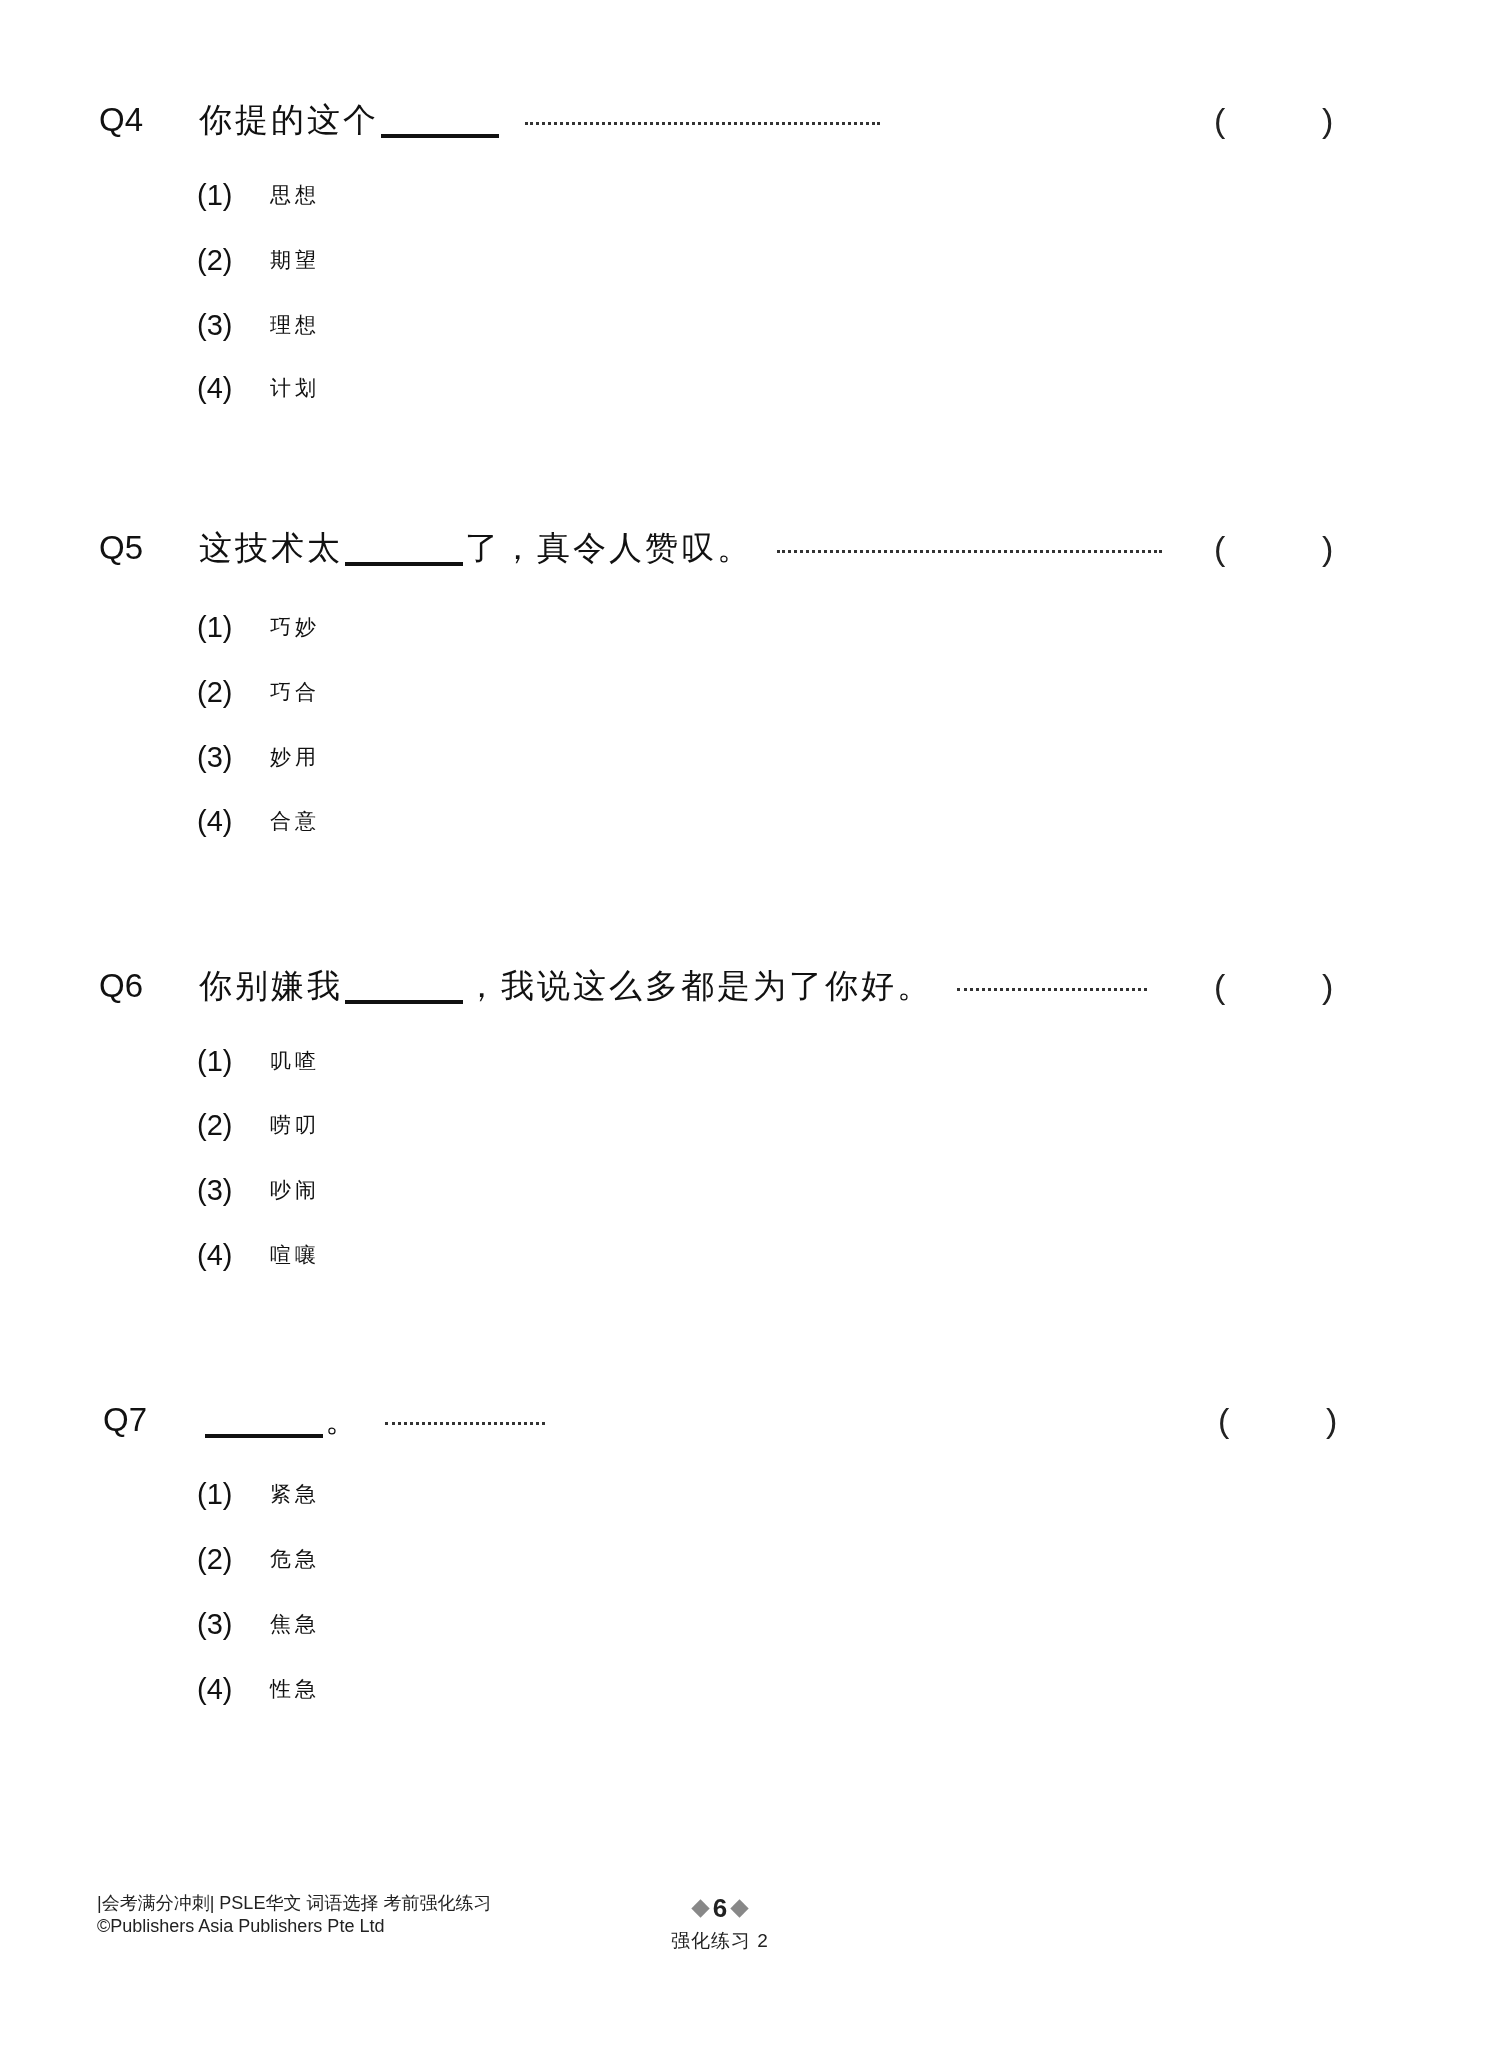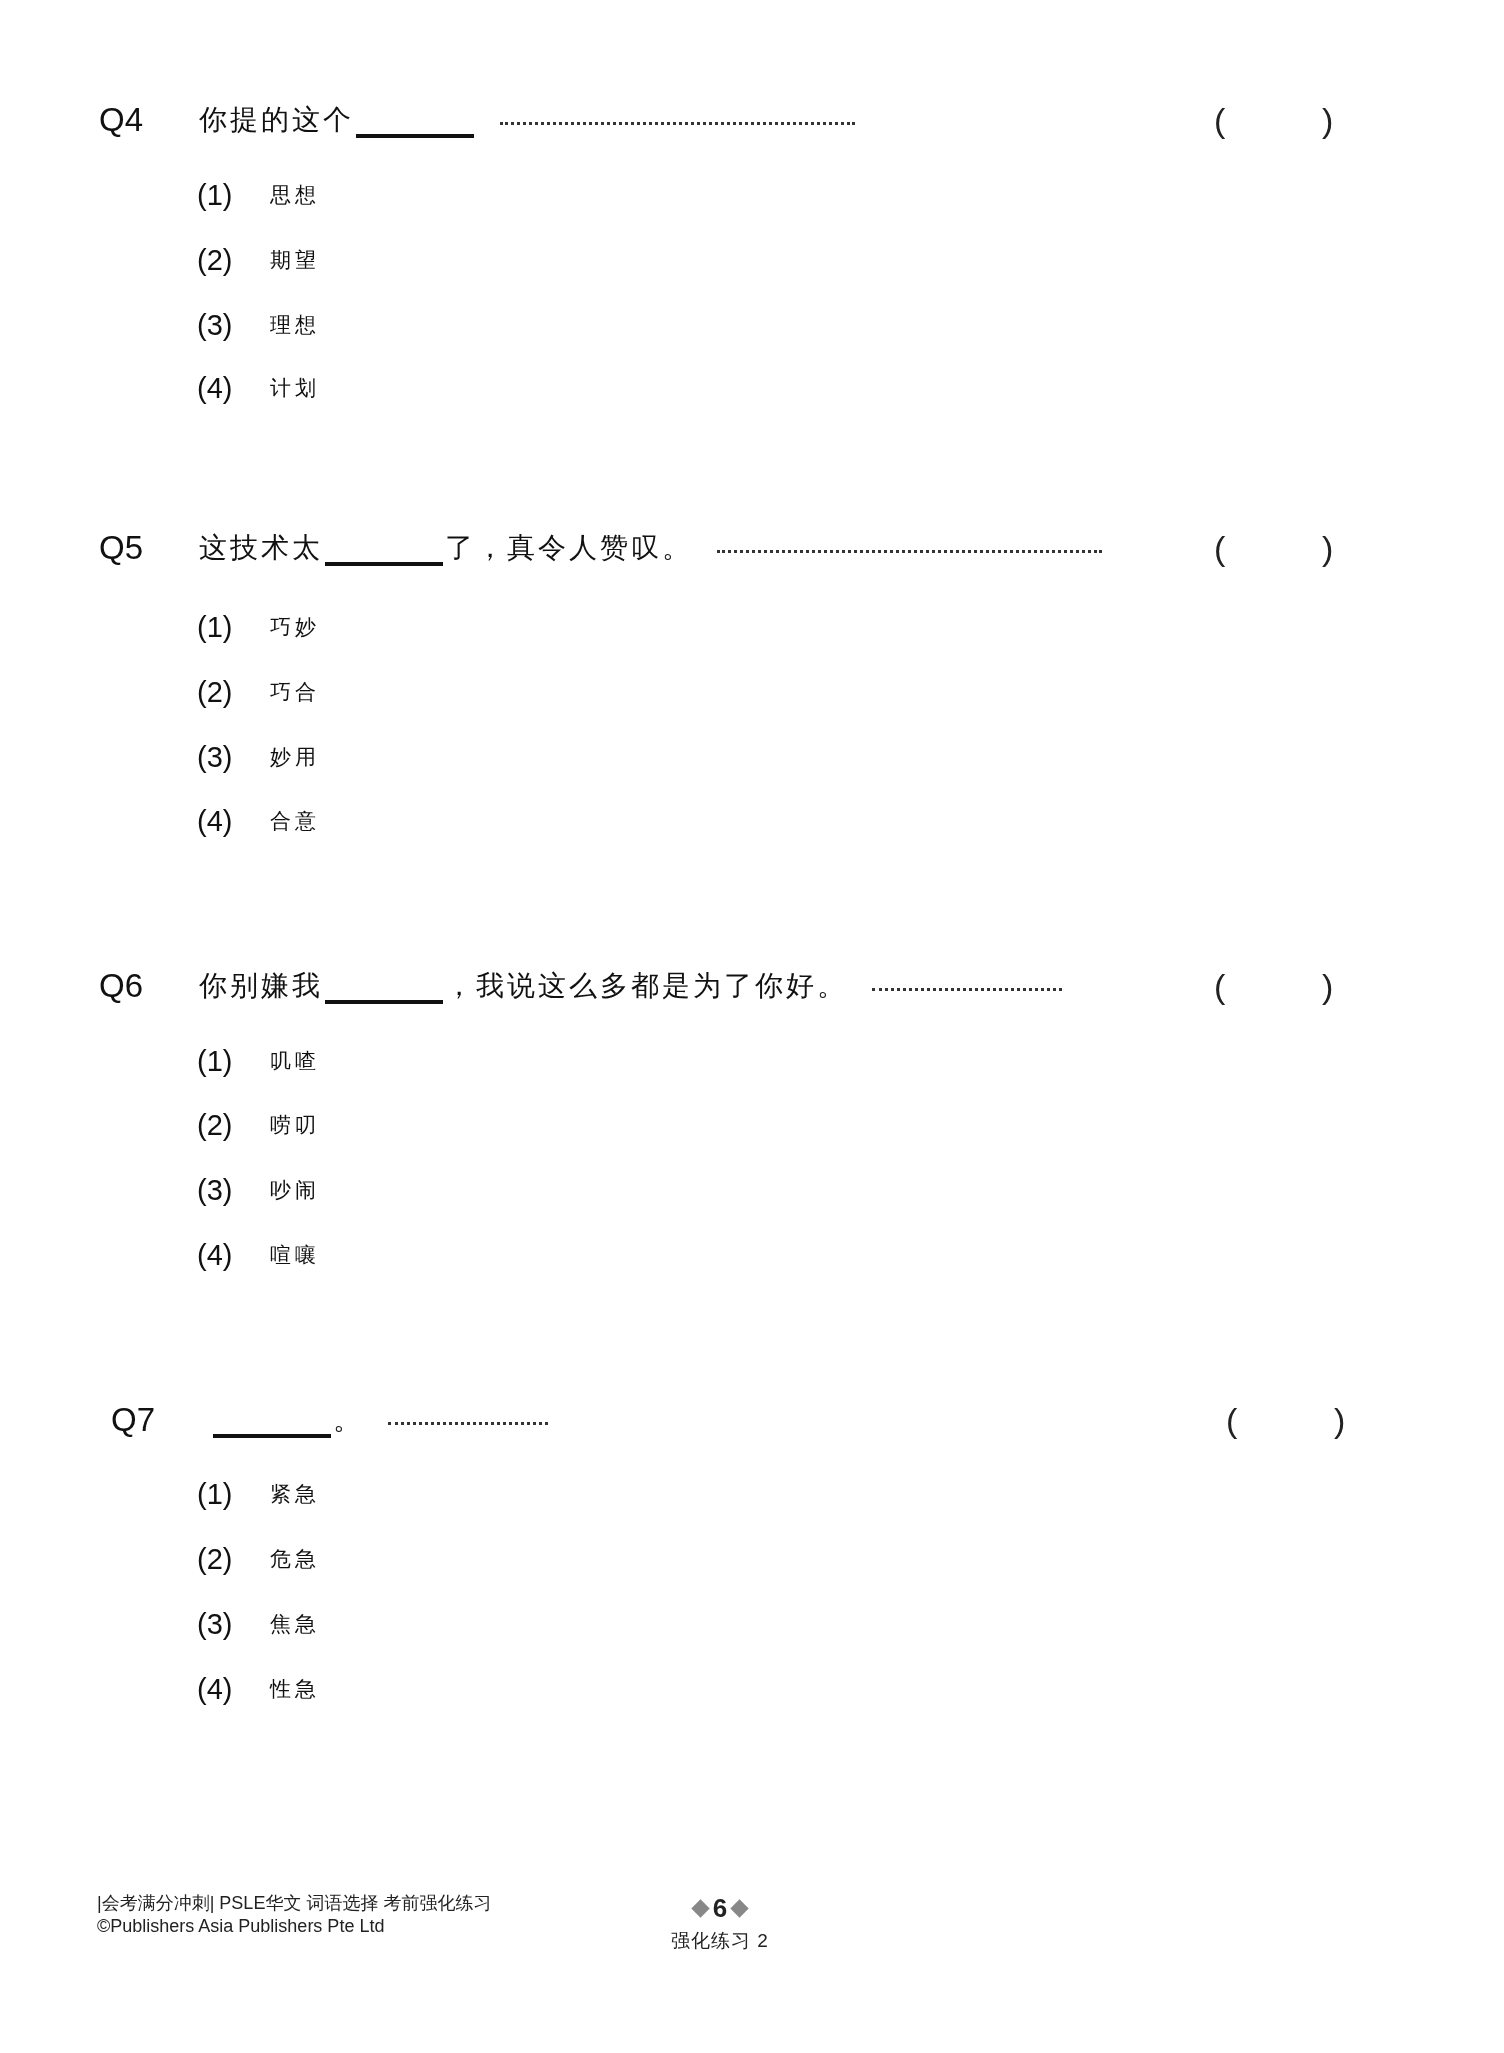--- a/index.html
+++ b/index.html
@@ -1,21 +1,21 @@
 <!DOCTYPE html>
 <html><head>
 <meta charset="utf-8">
 <style>
   html, body { margin: 0; padding: 0; background: #ffffff; }
   body { width: 1504px; height: 2053px; position: relative; overflow: hidden;
          font-family: "DejaVu Serif", "Liberation Serif", serif; color: #111; }
   .q { position: absolute; left: 0; width: 1504px; }
   .q-line { position: absolute; height: 44px; display: flex; align-items: center; white-space: nowrap; }
   .q-num { position: absolute; left: 99px; font-family: "Liberation Sans", sans-serif; font-size: 33px; color: #111; }
-  .q-text { position: absolute; left: 199px; font-size: 28px; letter-spacing: 3px; display: flex; align-items: center; }
+  .q-text { position: absolute; left: 199px; font-size: 33px; letter-spacing: 3px; display: flex; align-items: center; }
   .blank { display: inline-block; width: 118px; height: 4px; background: #111; margin: 0 2px; transform: translateY(16px); }
   .dots { display: inline-block; height: 3px; border-bottom: 3px dotted #333; transform: translateY(2px); margin-left: 24px; }
   .paren-open, .paren-close { position: absolute; font-family: "Liberation Sans", sans-serif; font-size: 34px; font-weight: 300; color: #222; }
   .paren-open { left: 1214px; }
   .paren-close { left: 1322px; }
   .opt { position: absolute; left: 197px; height: 40px; display: flex; align-items: center; }
   .opt-num { font-family: "Liberation Sans", sans-serif; font-size: 29px; width: 73px; color: #111; }
   .opt-text { font-size: 21px; letter-spacing: 4px; }
   .footer-left { position: absolute; left: 97px; top: 1892px; font-family: "Liberation Sans", sans-serif; font-size: 18px; color: #222; line-height: 23px; }
   .footer-center { position: absolute; left: 640px; top: 1892px; width: 160px; text-align: center; font-family: "Liberation Sans", sans-serif; color: #222; }
@@ -109,21 +109,21 @@
       <span class="opt-num">(3)</span>
       <span class="opt-text">吵闹</span>
     </div>
   <div class="opt" style="top:1235px">
       <span class="opt-num">(4)</span>
       <span class="opt-text">喧嚷</span>
     </div>
 </div>
 
 <div class="q">
-  <div class="q-line" style="top:1398px; left:12px; width:1212px;">
+  <div class="q-line" style="top:1398px; left:4px; width:1212px;">
     <span class="q-num">Q7</span>
     <span class="q-text">
       <span class="blank"></span>
       <span>。</span>
       <span class="dots" style="width:160px"></span>
     </span>
     <span class="paren-open">(</span>
     <span class="paren-close">)</span>
   </div>
   <div class="opt" style="top:1474px">

